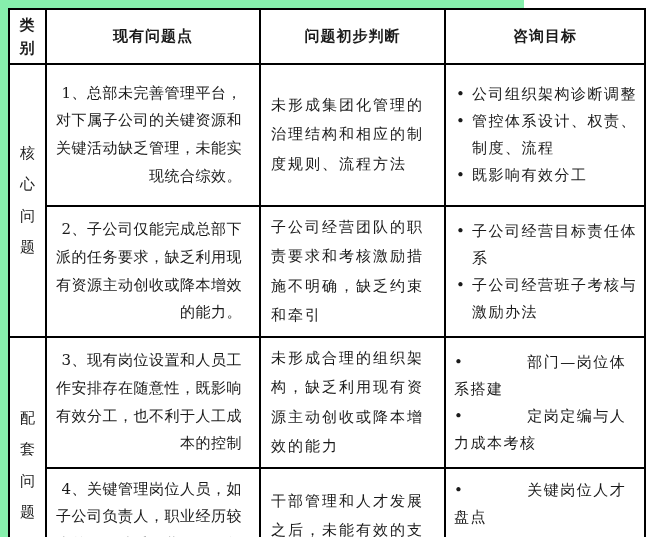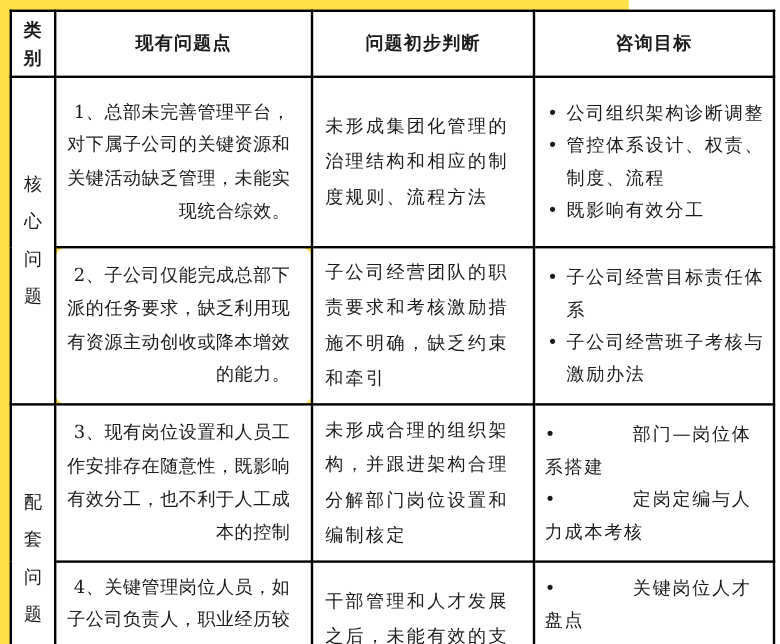--- a/index.html
+++ b/index.html
@@ -7,21 +7,21 @@
     padding: 0;
     background: #ffffff;
     font-family: "DejaVu Serif", serif;
     color: #1a1a1a;
   }
   .page {
     width: 524px;
     height: 537px;
     box-sizing: border-box;
     padding: 8px 6px 7px 8px;
-    background: #fde047;
+    background: #86efac;
   }
   table.doc-table {
     border-collapse: collapse;
     table-layout: fixed;
     width: 636px;
   }
   .doc-table th, .doc-table td {
     border: 2px solid #000000;
     box-sizing: border-box;
     vertical-align: middle;
@@ -74,21 +74,21 @@
   }
   
   td.goal-cell {
     font-size: 15px;
     line-height: 1.8;
     padding: 8px 6px 8px 8px;
     letter-spacing: 1.5px;
     text-align: left;
   }
   .prob-cell--r1 { height: 142px; }
-  .prob-cell--r2 { height: 110px; border-radius: 10px; }
+  .prob-cell--r2 { height: 110px; }
   .prob-cell--r3 { height: 110px; margin-left: 48px; }
   .prob-cell--r4 { height: 103px; }
   
   .goal-item.hang {
     display: flex;
     align-items: flex-start;
   }
   .goal-item.hang .bullet {
     flex: 0 0 16px;
     text-align: left;
@@ -154,21 +154,21 @@
           </div>
           <div class="goal-item hang">
             <span class="bullet">•</span>
             <span class="goal-text">子公司经营班子考核与激励办法</span>
           </div>
         </td>
       </tr>
       <tr>
         <td class="cat-cell" rowspan="2">配套问题</td>
         <td class="prob-cell prob-cell--r3">3、现有岗位设置和人员工作安排存在随意性，既影响有效分工，也不利于人工成本的控制</td>
-        <td class="judge-cell">未形成合理的组织架构，并跟进架构合理分解部门岗位设置和编制核定</td>
+        <td class="judge-cell">未形成合理的组织架构，缺乏利用现有资源主动创收或降本增效的能力</td>
         <td class="goal-cell">
           <div class="goal-item tab">
             <span class="bullet">•</span><span class="goal-text">部门—岗位体系搭建</span>
           </div>
           <div class="goal-item tab">
             <span class="bullet">•</span><span class="goal-text">定岗定编与人力成本考核</span>
           </div>
         </td>
       </tr>
       <tr>

